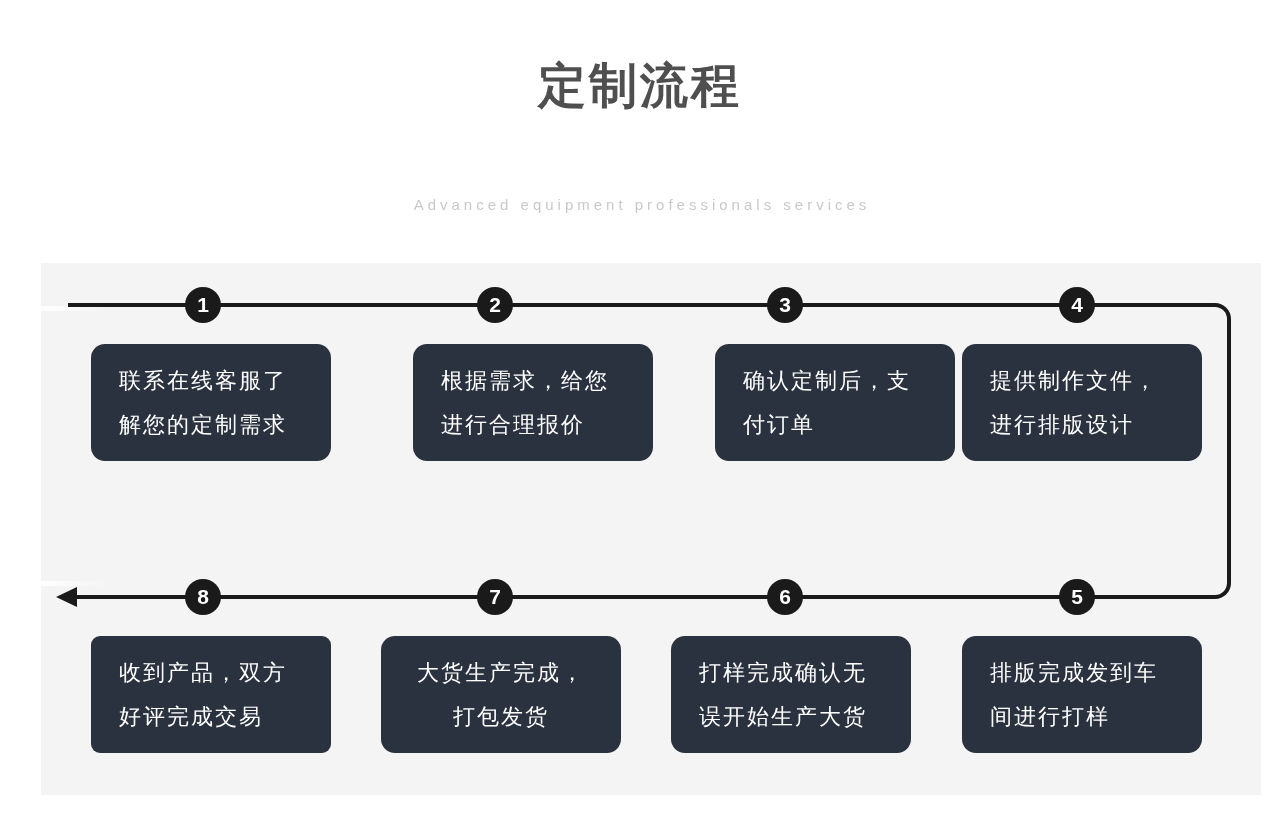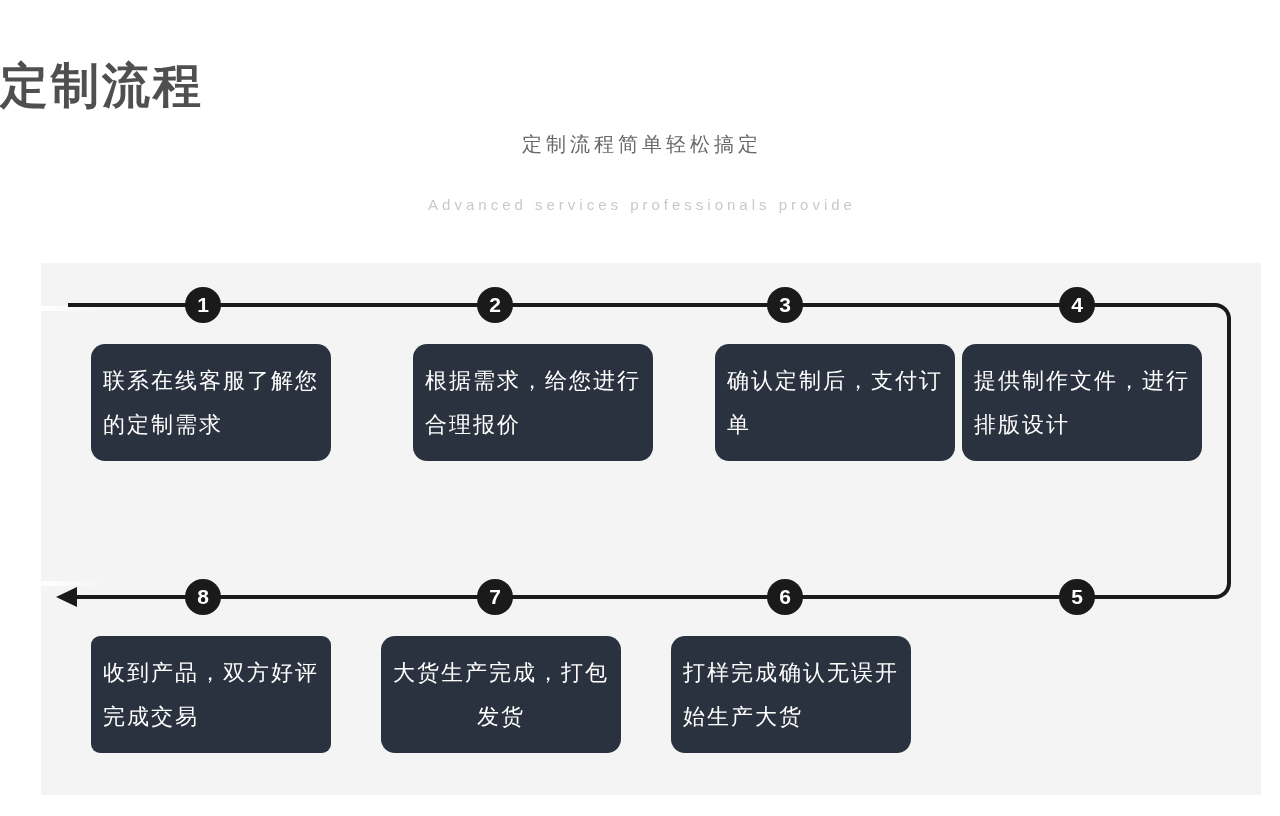--- a/index.html
+++ b/index.html
@@ -13,20 +13,21 @@
     height: 816px;
     background: #ffffff;
     overflow: hidden;
     margin: 0 auto;
   }
   .page-title {
     position: absolute;
     top: 54px;
     left: 0;
     width: 100%;
+    text-align: center;
     font-size: 48px;
     font-weight: bold;
     color: #4f4f4f;
     letter-spacing: 3px;
   }
   .page-subtitle {
     position: absolute;
     top: 131px;
     left: 0;
     width: 100%;
@@ -106,21 +107,21 @@
   .step-card {
     position: absolute;
     width: 240px;
     height: 117px;
     background: #2a323f;
     border-radius: 14px;
     color: #ffffff;
     font-size: 22px;
     letter-spacing: 2px;
     line-height: 44px;
-    padding: 0 12px;
+    padding: 0 28px;
     display: flex;
     align-items: center;
   }
   
   .badge-1 { left: 144px; top: 24px; }
   .badge-2 { left: 436px; top: 24px; }
   .badge-3 { left: 726px; top: 24px; }
   .badge-4 { left: 1018px; top: 24px; }
   
   .badge-8 { left: 144px; top: 316px; }
@@ -138,24 +139,23 @@
   .card-6 { left: 630px; top: 373px; align-items: center; }
   .card-5 { left: 921px; top: 373px; }
 </style>
 </head>
 <body>
 
 <div class="page">
 
   <h1 class="page-title">定制流程</h1>
 
-  <div class="page-subtitle">定制流程简单轻松搞定</div>
 
   <div class="tagline">
-    <div>Advanced services professionals provide</div>
+    <div>Advanced equipment professionals services</div>
   </div>
 
   <div class="panel">
 
     <div class="ghost-rect"></div>
 
     <div class="flow-line"></div>
     <div class="flow-arrow"></div>
 
     <div class="step-badge badge-1">1</div>
@@ -172,20 +172,23 @@
     </div>
     <div class="step-card card-2">
       <span>根据需求，给您进行合理报价</span>
     </div>
     <div class="step-card card-3">
       <span>确认定制后，支付订单</span>
     </div>
     <div class="step-card card-4">
       <span>提供制作文件，进行排版设计</span>
     </div>
+    <div class="step-card card-5">
+      <span>排版完成发到车间进行打样</span>
+    </div>
     <div class="step-card card-6">
       <span>打样完成确认无误开始生产大货</span>
     </div>
     <div class="step-card card-7">
       <span>大货生产完成，打包发货</span>
     </div>
     <div class="step-card card-8">
       <span>收到产品，双方好评完成交易</span>
     </div>
 

